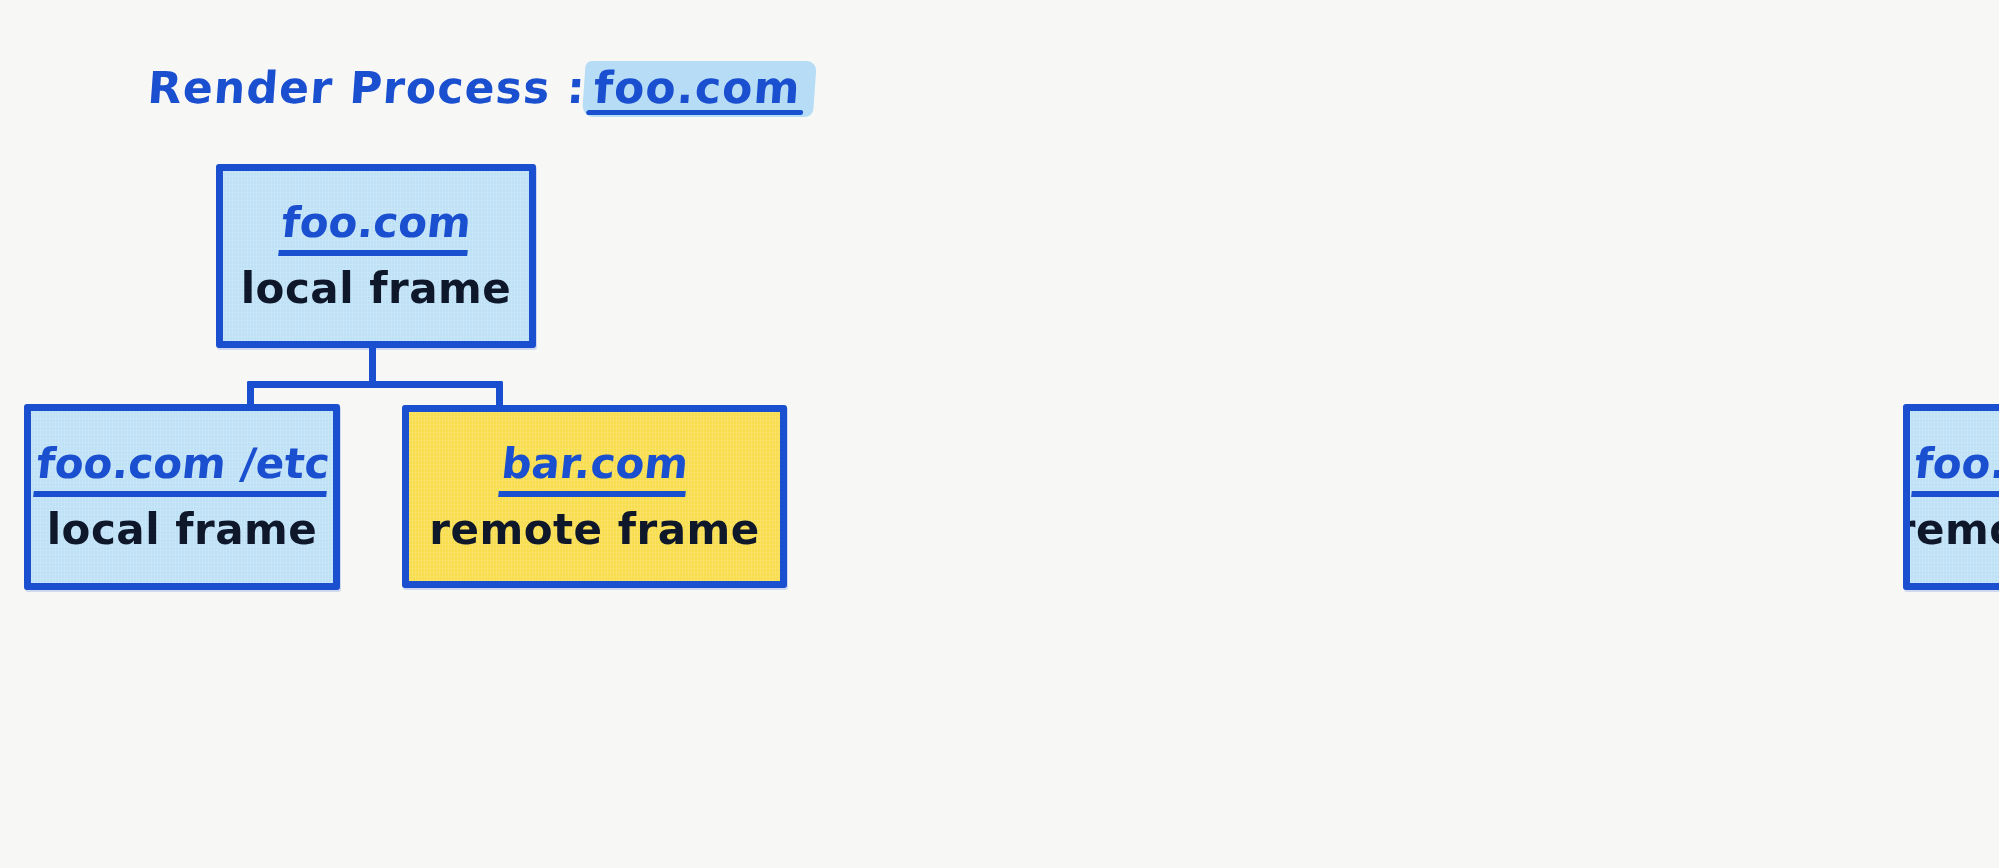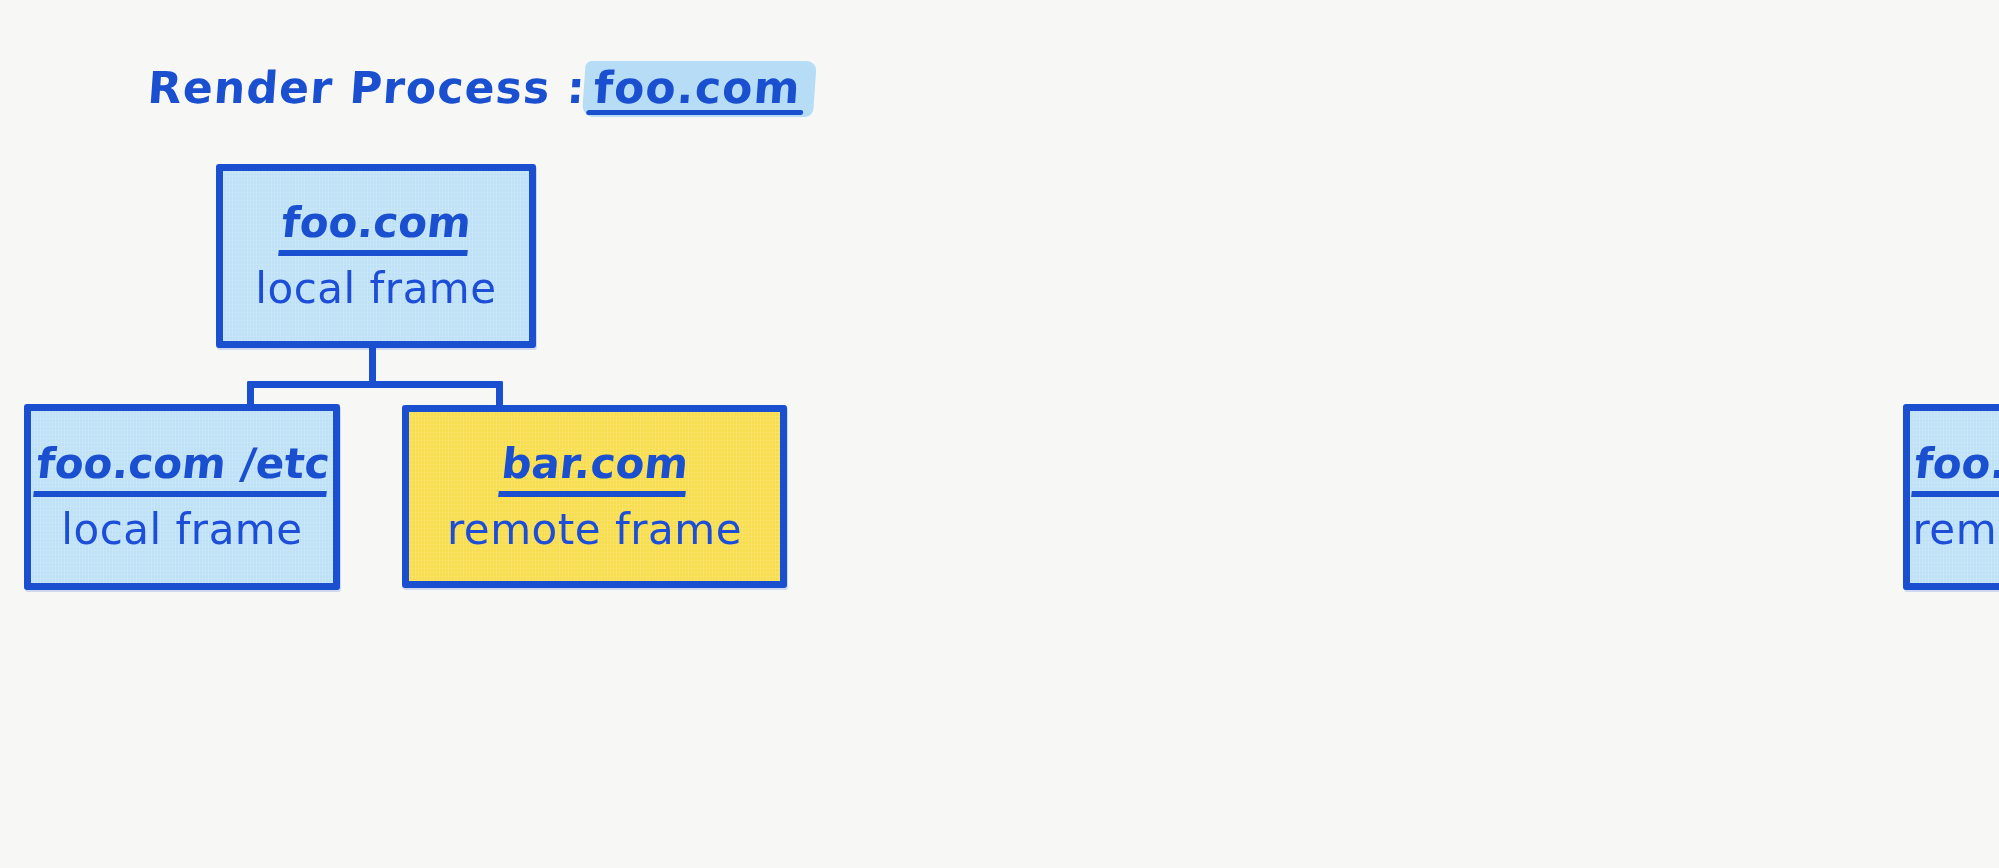--- a/index.html
+++ b/index.html
@@ -112,23 +112,23 @@
     white-space: nowrap;
     transform: skewX(-6deg);
     padding-bottom: 6px;
     border-bottom: 6px solid #1a4fd0;
     margin-bottom: 12px;
   }
   .node-kind {
     position: relative;
     z-index: 2;
     font-family: "DejaVu Sans", sans-serif;
-    font-weight: normal;
+    font-weight: bold;
     font-size: 42px;
-    color: #1d4ed8;
+    color: #0f172a;
     line-height: 1;
     white-space: nowrap;
     letter-spacing: .5px;
   }
 
   
   .conn {
     position: absolute;
     background: #1a4fd0;
     border-radius: 2px;

